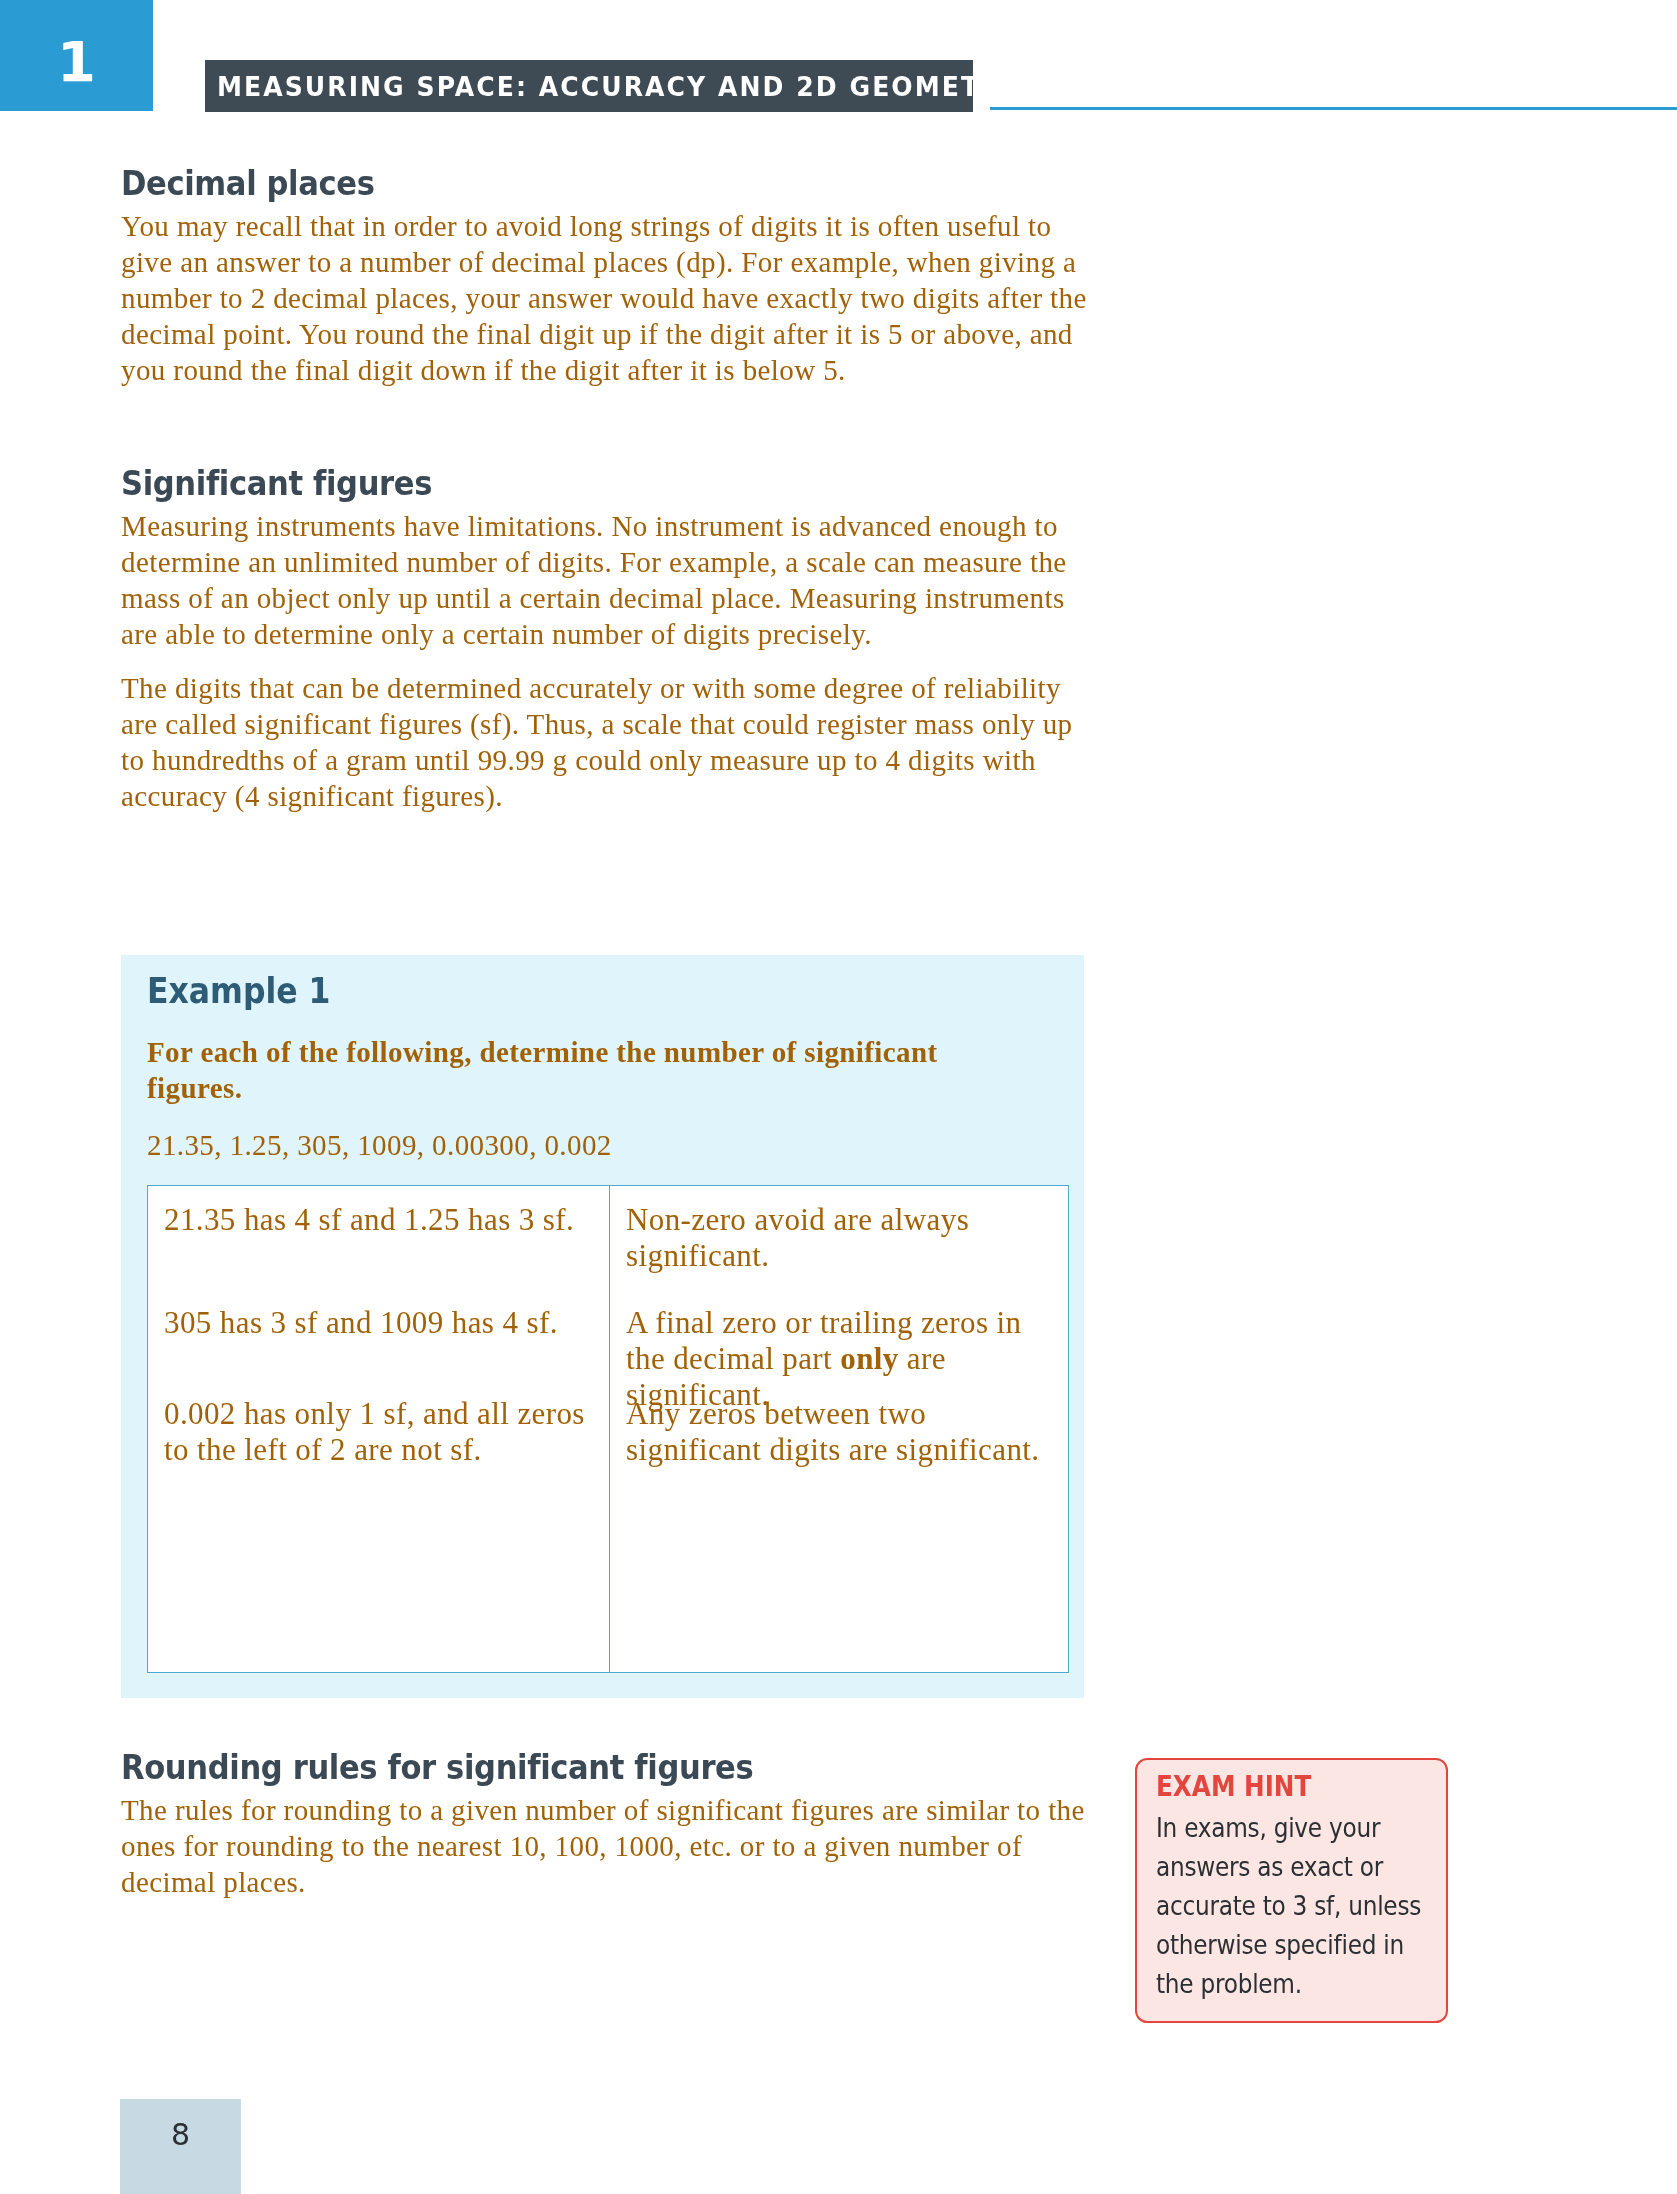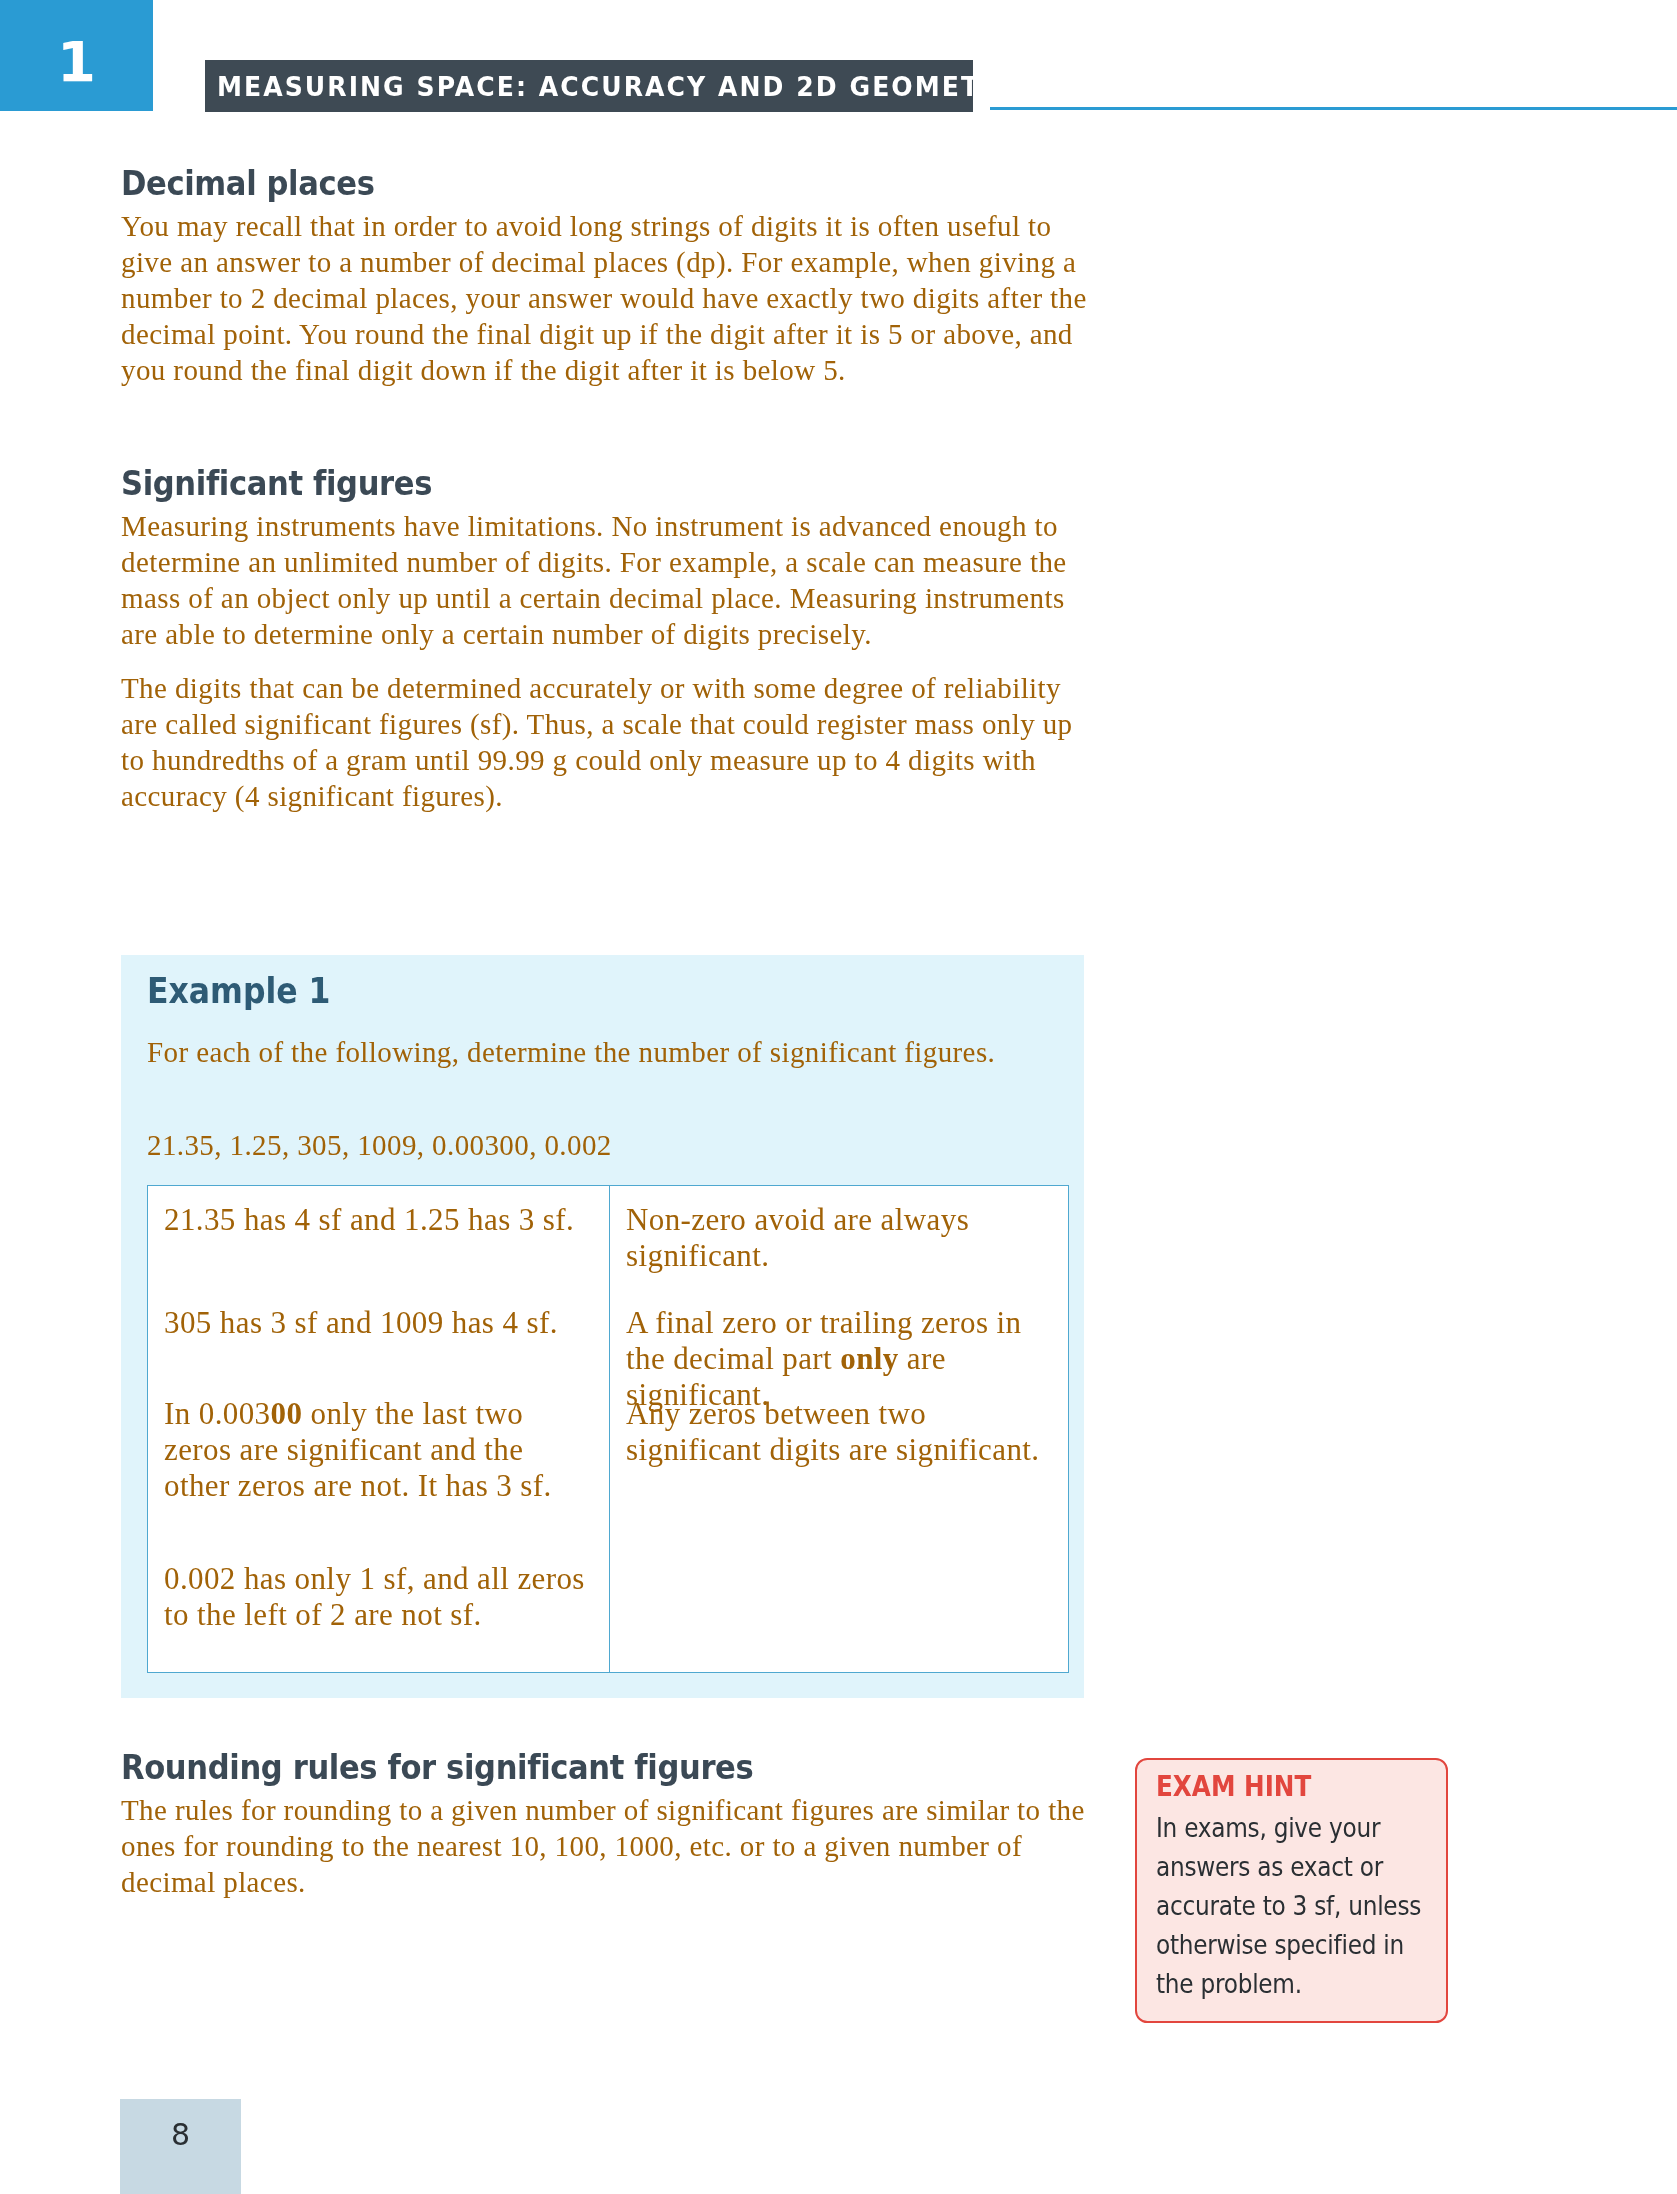--- a/index.html
+++ b/index.html
@@ -33,21 +33,21 @@
     #sec-decimal h2 { margin-bottom: 5.3px; }
     #sec-sigfig { top: 463px; }
     #sec-sigfig h2 { margin-bottom: 5.3px; }
     #sec-sigfig p + p { margin-top: 17.6px; }
 
     .example-box { position: absolute; left: 121px; top: 955px; width: 963px; height: 743px;
                    background: #e0f4fb; }
     .example-title { position: absolute; left: 26px; top: 16px; font-family: "DejaVu Sans", sans-serif;
                      font-weight: bold; font-size: 35px; color: #2e5b75; transform: scaleX(0.9);
                      transform-origin: left center; white-space: nowrap; }
-    .example-prompt { position: absolute; left: 26px; top: 79px; width: 878px; }
+    .example-prompt { position: absolute; left: 26px; top: 79px; width: 878px; font-weight: bold; }
     .example-values { position: absolute; left: 26px; top: 172px; }
 
     .example-table { position: absolute; left: 26px; top: 230px; width: 922px; height: 488px;
                      background: #ffffff; border: 1.8px solid #4fa8d0; box-sizing: border-box;
                      display: grid; grid-template-columns: 462px 1fr; }
     .col { padding: 16px 16px 0 16px; box-sizing: border-box; }
     .col-left { border-right: 1.8px solid #4fa8d0; }
     .cell p.body { font-size: 31px; line-height: 36px; }
     .col-left .cell:nth-child(1) { height: 103px; }
     .col-left .cell:nth-child(2) { height: 91px; }
@@ -102,23 +102,20 @@
 
   <div class="example-table">
     <div class="col col-left">
       <div class="cell">
         <p class="body">21.35 has 4 sf and 1.25 has 3 sf.</p>
       </div>
       <div class="cell">
         <p class="body">305 has 3 sf and 1009 has 4 sf.</p>
       </div>
       <div class="cell">
-        <p class="body"><span>In 0.003</span><b>00</b><span> only the last two zeros are significant and the other zeros are not. It has 3 sf.</span></p>
-      </div>
-      <div class="cell">
         <p class="body">0.002 has only 1 sf, and all zeros to the left of 2 are not sf.</p>
       </div>
     </div>
     <div class="col col-right">
       <div class="cell">
         <p class="body">Non-zero avoid are always significant.</p>
       </div>
       <div class="cell">
         <p class="body"><span>A final zero or trailing zeros in the decimal part </span><b>only</b><span> are significant.</span></p>
       </div>

